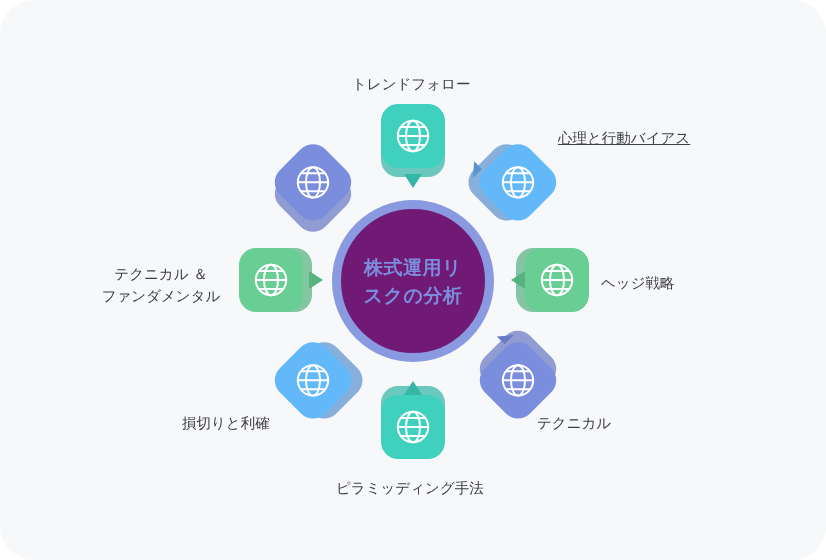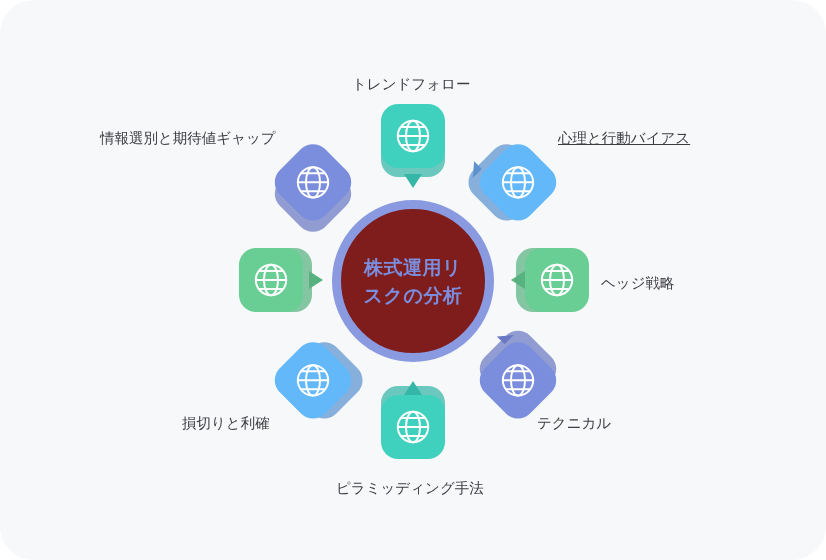--- a/index.html
+++ b/index.html
@@ -26,21 +26,21 @@
   
   #hub {
     position: absolute;
     left: 332px;
     top: 200px;
     width: 162px;
     height: 162px;
     border-radius: 50%;
     border: 9px solid #8a9ae0;
     box-sizing: border-box;
-    background: #7f1d1d;
+    background: #701a75;
     z-index: 5;
     display: flex;
     align-items: center;
     justify-content: center;
   }
   #hub-label {
     color: #7b8ddd;
     font-size: 19px;
     line-height: 1.48;
     font-weight: 700;
@@ -237,16 +237,19 @@
   <div class="label" style="left:558px; top:127px;text-decoration:underline;">心理と行動バイアス</div>
 
   <div class="label" style="left:601px; top:273px;font-family:Liberation Mono, monospace;">ヘッジ戦略</div>
 
   <div class="label" style="left:537px; top:412px;">テクニカル</div>
 
   <div class="label" style="left:182px; top:412px;">損切りと利確</div>
 
   <div class="label" style="left:336px; top:477px;">ピラミッディング手法</div>
 
-
-  <div class="label" style="left:100px; top:127px;">情報選別と期待値ギャップ</div>
+  <div class="label two-line" style="left:98px; top:263px; width:126px;">
+    <div>テクニカル ＆</div>
+    <div>ファンダメンタル</div>
+  </div>
+
 
 </div>
 
 </body></html>

